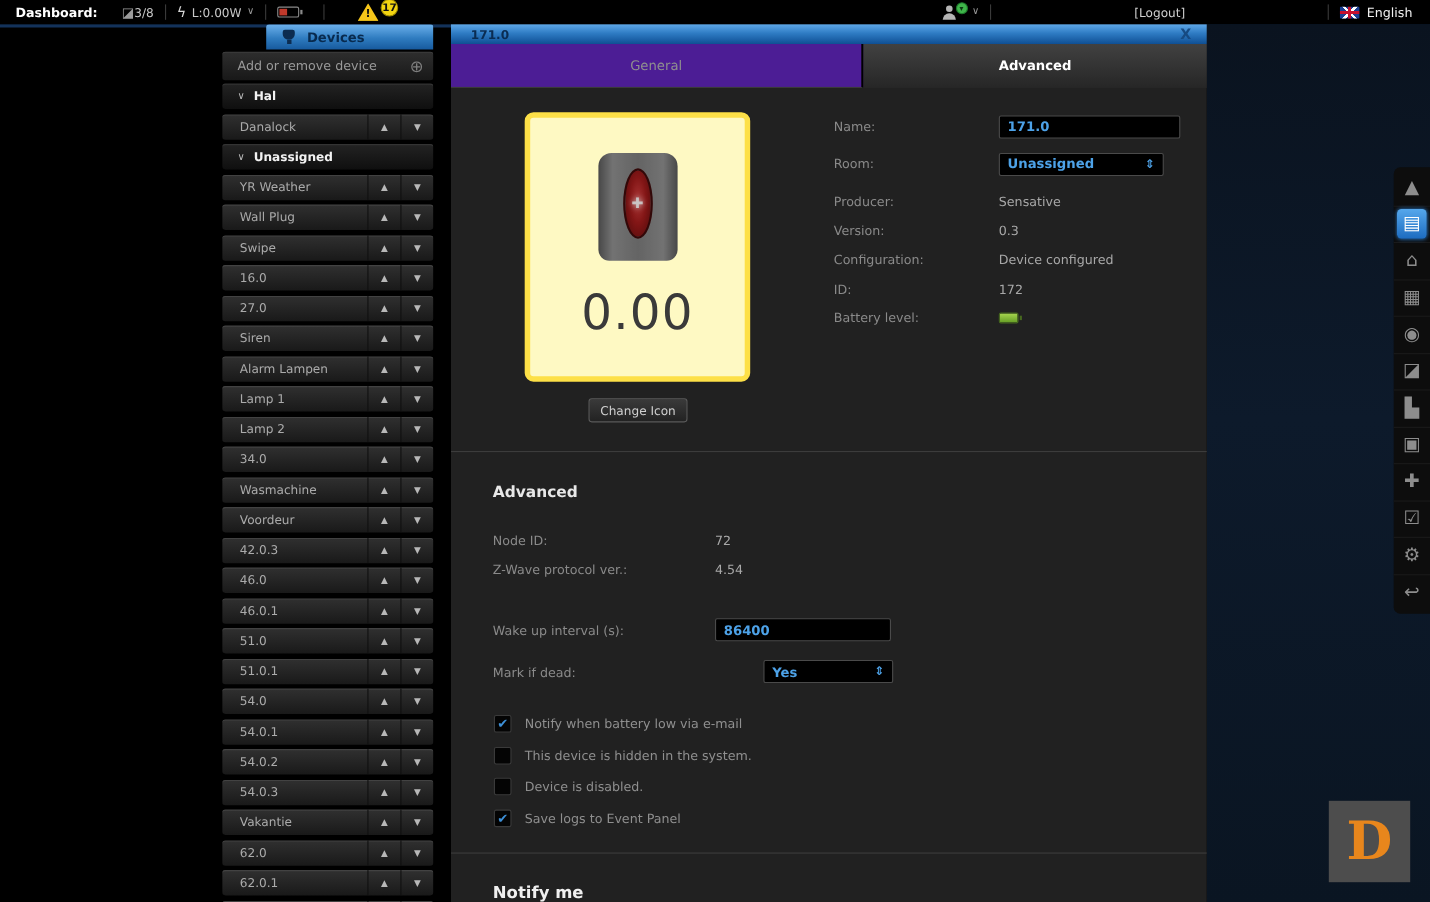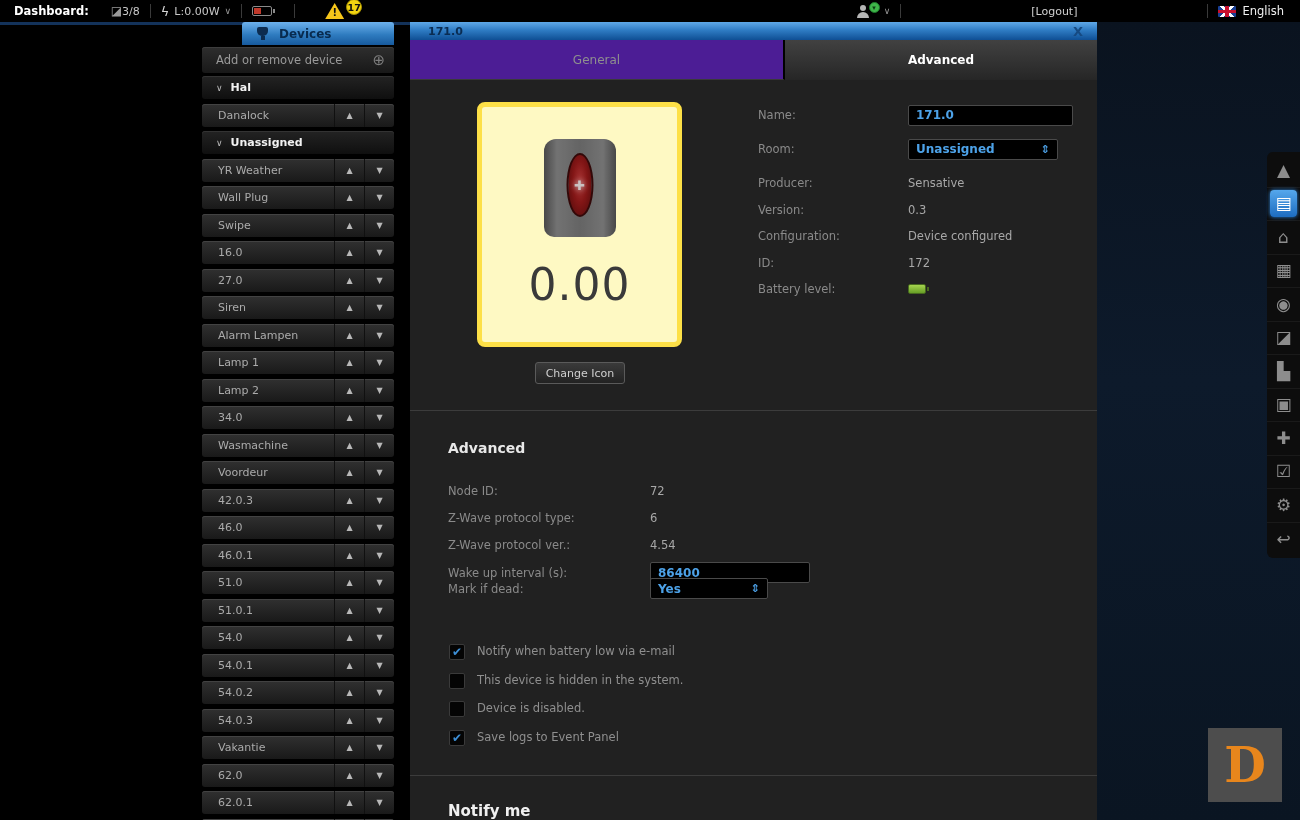--- a/index.html
+++ b/index.html
@@ -135,26 +135,26 @@
   .hr { position:absolute; left:0; width:100%; height:1px; background:#3c3c3c; }
   .hr1 { top:388px; } .hr2 { top:753px; }
 
   .adv-head { position:absolute; left:38px; top:418px; color:#e8e8e8; font-size:14px; font-weight:600; }
   .adv-rows { position:absolute; left:38px; top:455px; width:560px; }
   .adv-rows .info-row { height:27px; }
   .adv-rows .flabel { width:202px; }
   .wake-row { position:absolute; left:38px; top:540px; display:flex; align-items:center; }
   .wake-row .flabel { width:202px; }
   .wake-input { width:160px; }
-  .dead-row { position:absolute; left:38px; top:556px; display:flex; align-items:center; }
+  .dead-row { position:absolute; left:38px; top:578px; display:flex; align-items:center;gap:44px; }
   .dead-row .flabel { width:202px; }
   .dead-select { width:118px; }
 
   .checks { position:absolute; left:39px; top:622px; }
-  .check-row { display:flex; height:28.5px; cursor:pointer; }
+  .check-row { display:flex; align-items:center; height:28.5px; cursor:pointer; }
   .cbox { width:16px; height:16px; background:#040404; border:1px solid #3a3a3a; border-radius:2px;
     display:flex; align-items:center; justify-content:center; }
   .cbox.checked::after { content:"✔"; color:#3d8fd6; font-size:12px; font-weight:bold; }
   .clabel { color:#8f8f8f; font-size:11.5px; margin-left:12px; }
 
   .notify-head { position:absolute; left:38px; top:780px; color:#f0f0f0; font-size:15px; font-weight:bold; }
 </style>
 </head>
 <body>
 
@@ -538,24 +538,20 @@
 
     <div class="hr hr1"></div>
     <div class="adv-head">Advanced</div>
 
     <div class="adv-rows">
   <div class="info-row">
     <span class="flabel">Node ID:</span>
     <span class="fvalue">72</span>
   </div>
 
-  <div class="info-row">
-    <span class="flabel">Z-Wave protocol type:</span>
-    <span class="fvalue">6</span>
-  </div>
 
   <div class="info-row">
     <span class="flabel">Z-Wave protocol ver.:</span>
     <span class="fvalue">4.54</span>
   </div>
 </div>
 
     <div class="wake-row">
       <span class="flabel">Wake up interval (s):</span>
       <input class="txt-input wake-input" value="86400" style="">

